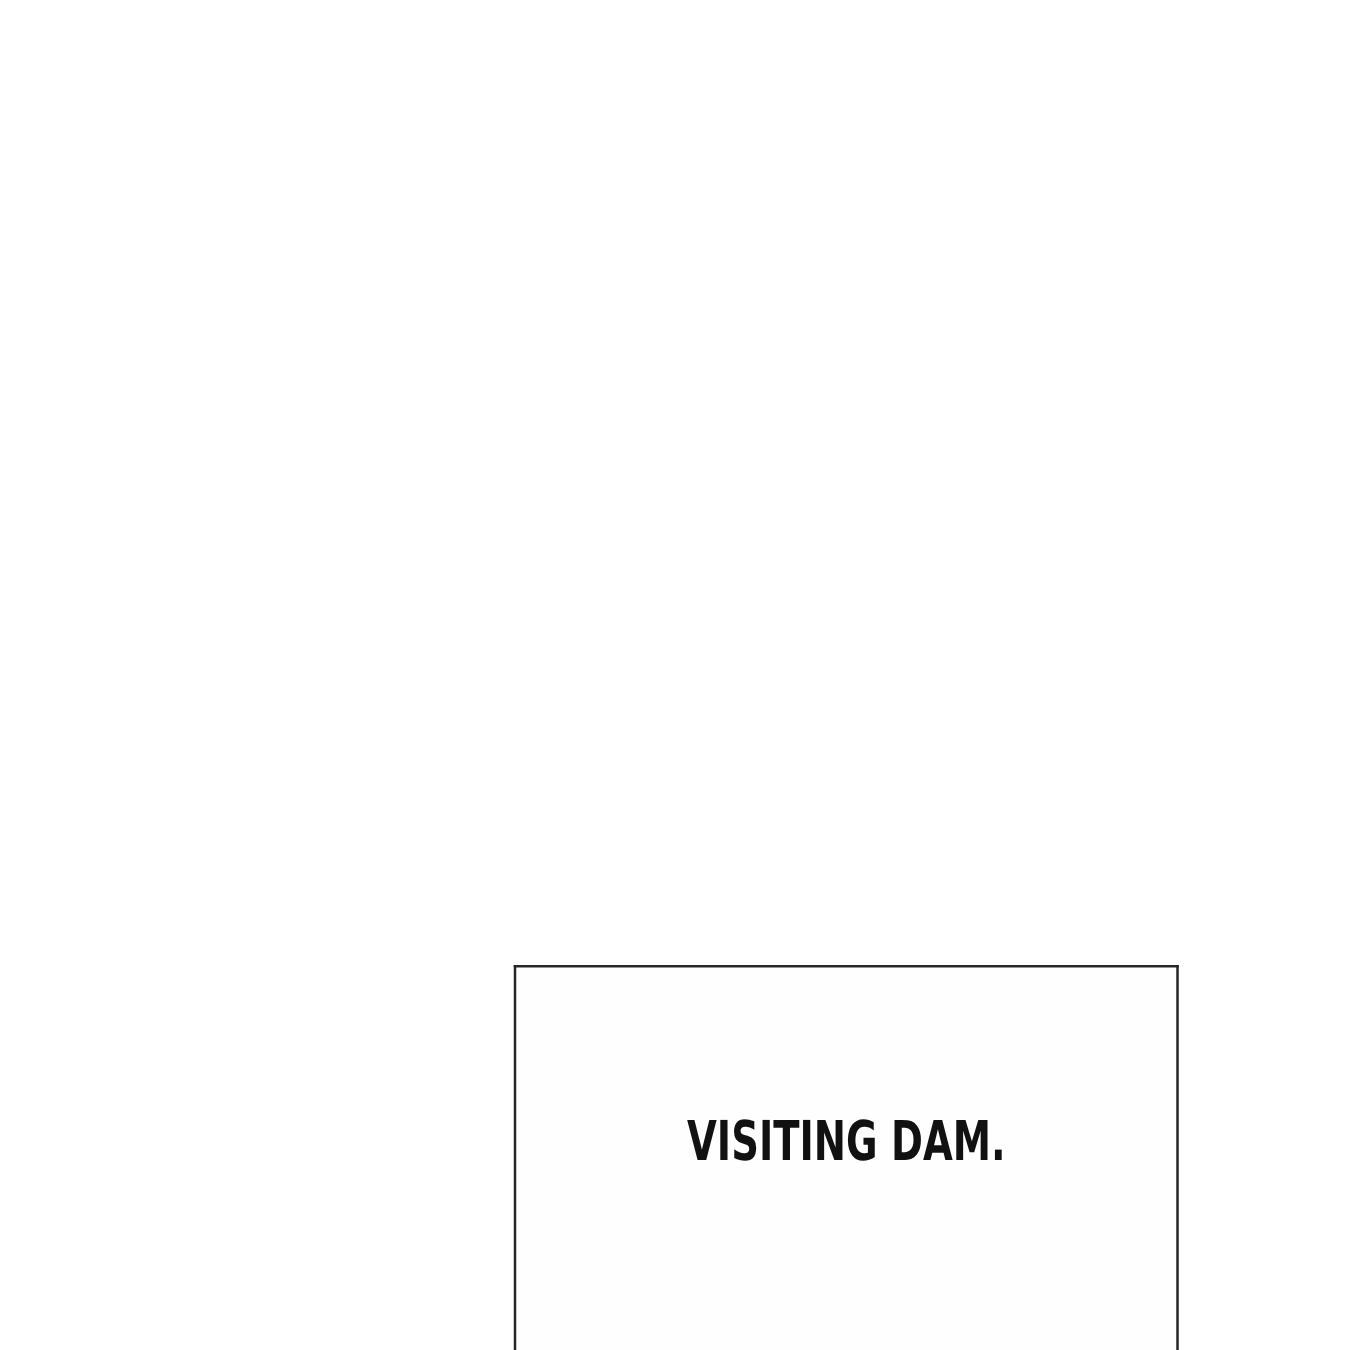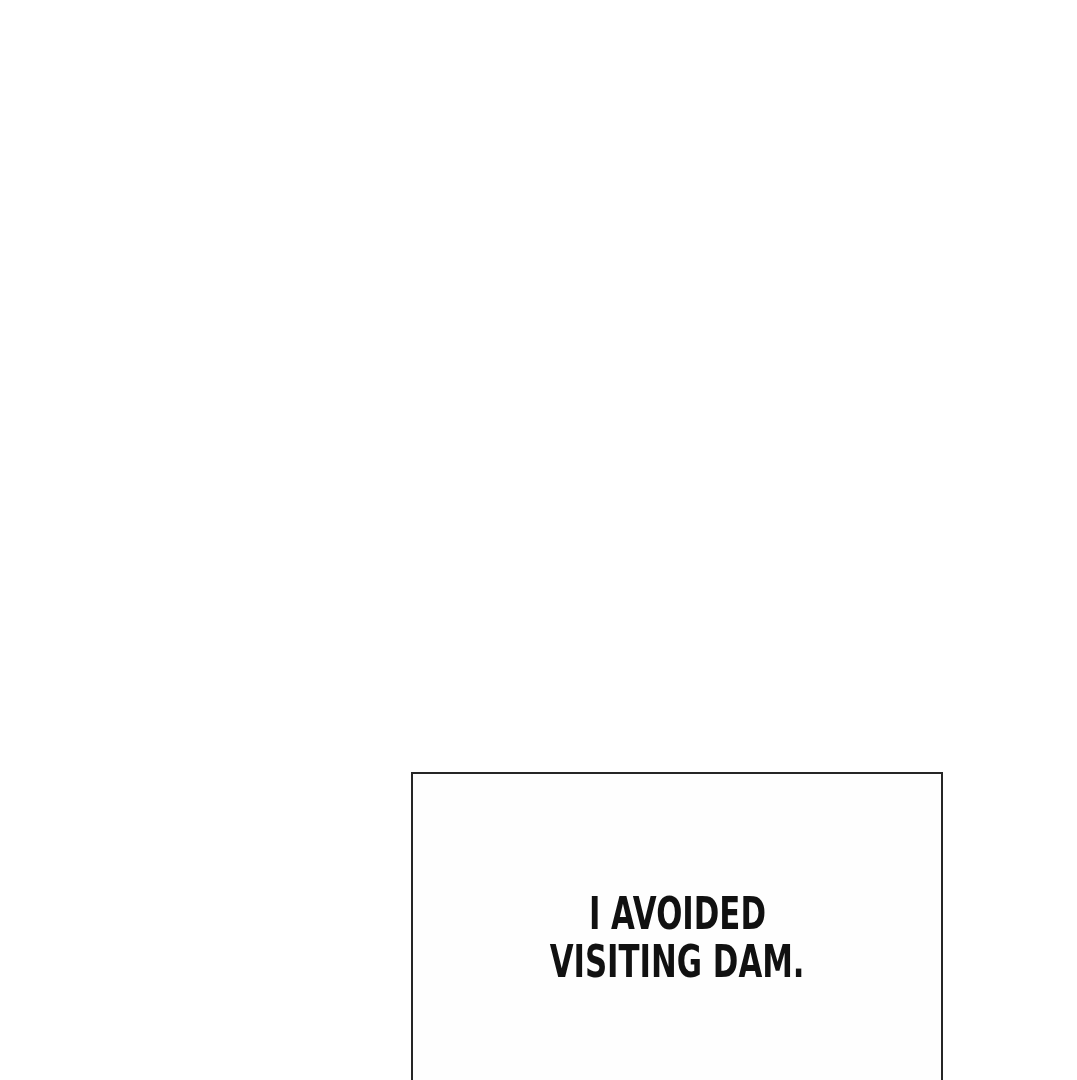--- a/index.html
+++ b/index.html
@@ -52,17 +52,16 @@
     transform: scaleX(0.70);
     transform-origin: 50% 50%;
   }
 </style>
 </head>
 <body>
 
 <div class="page">
   <div class="panel">
     <div class="narration">
-      <span class="line"><span class="line-inner">I AVOIDED</span></span>
       <span class="line"><span class="line-inner">VISITING DAM.</span></span>
     </div>
   </div>
 </div>
 
 </body></html>

